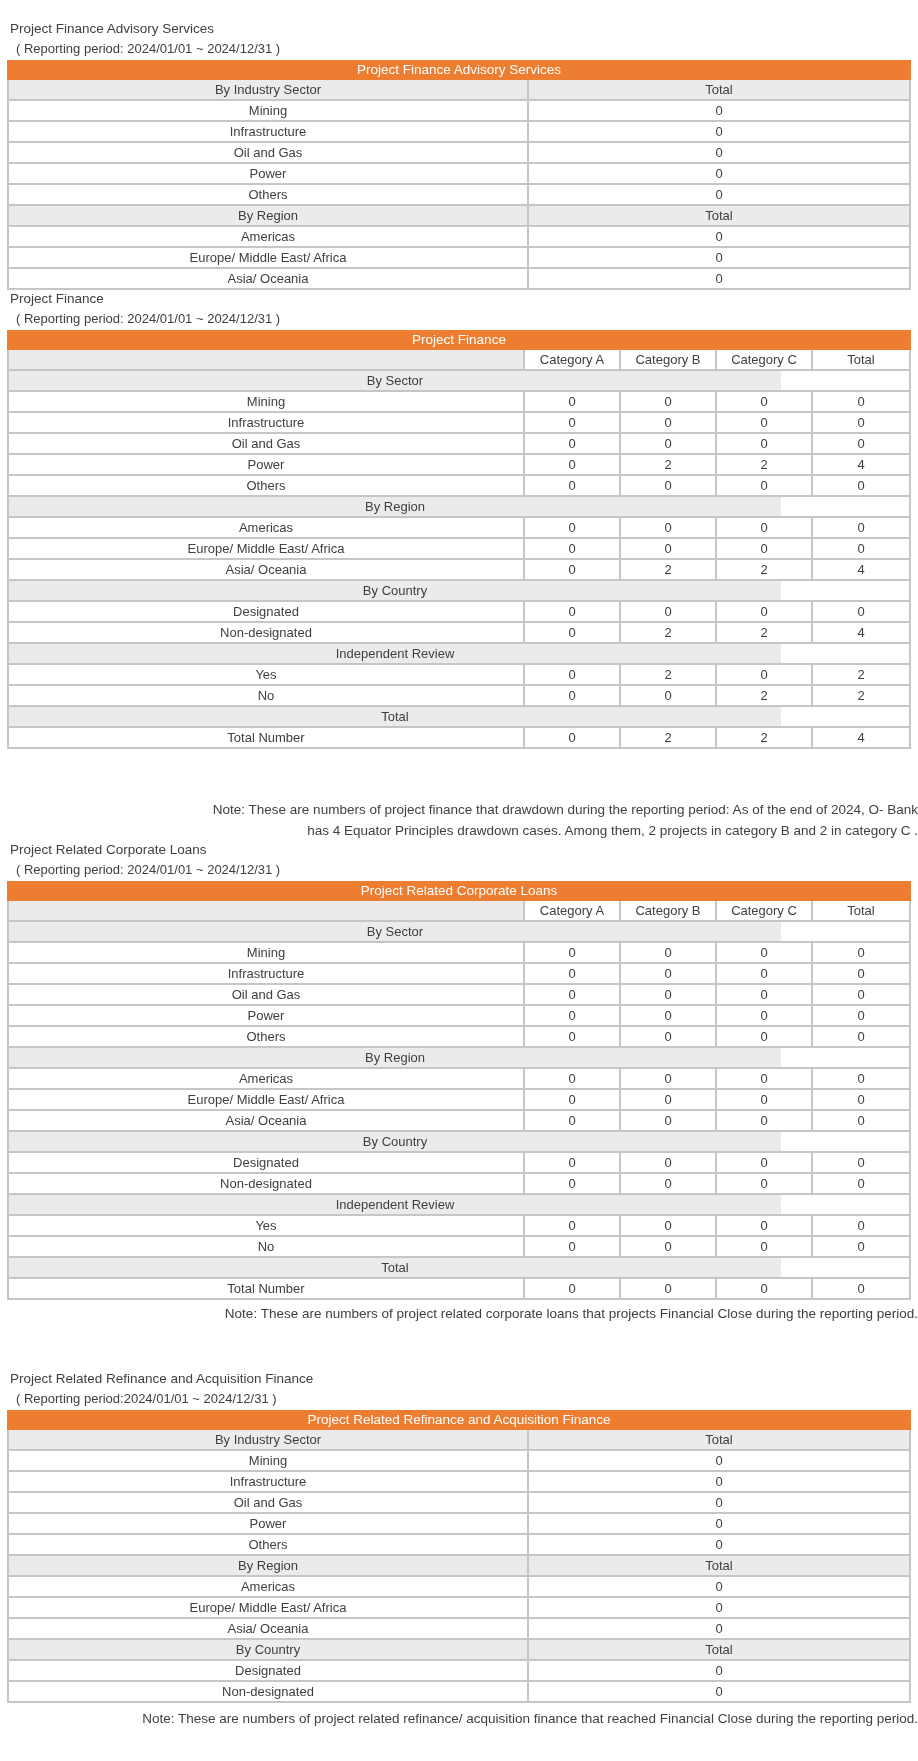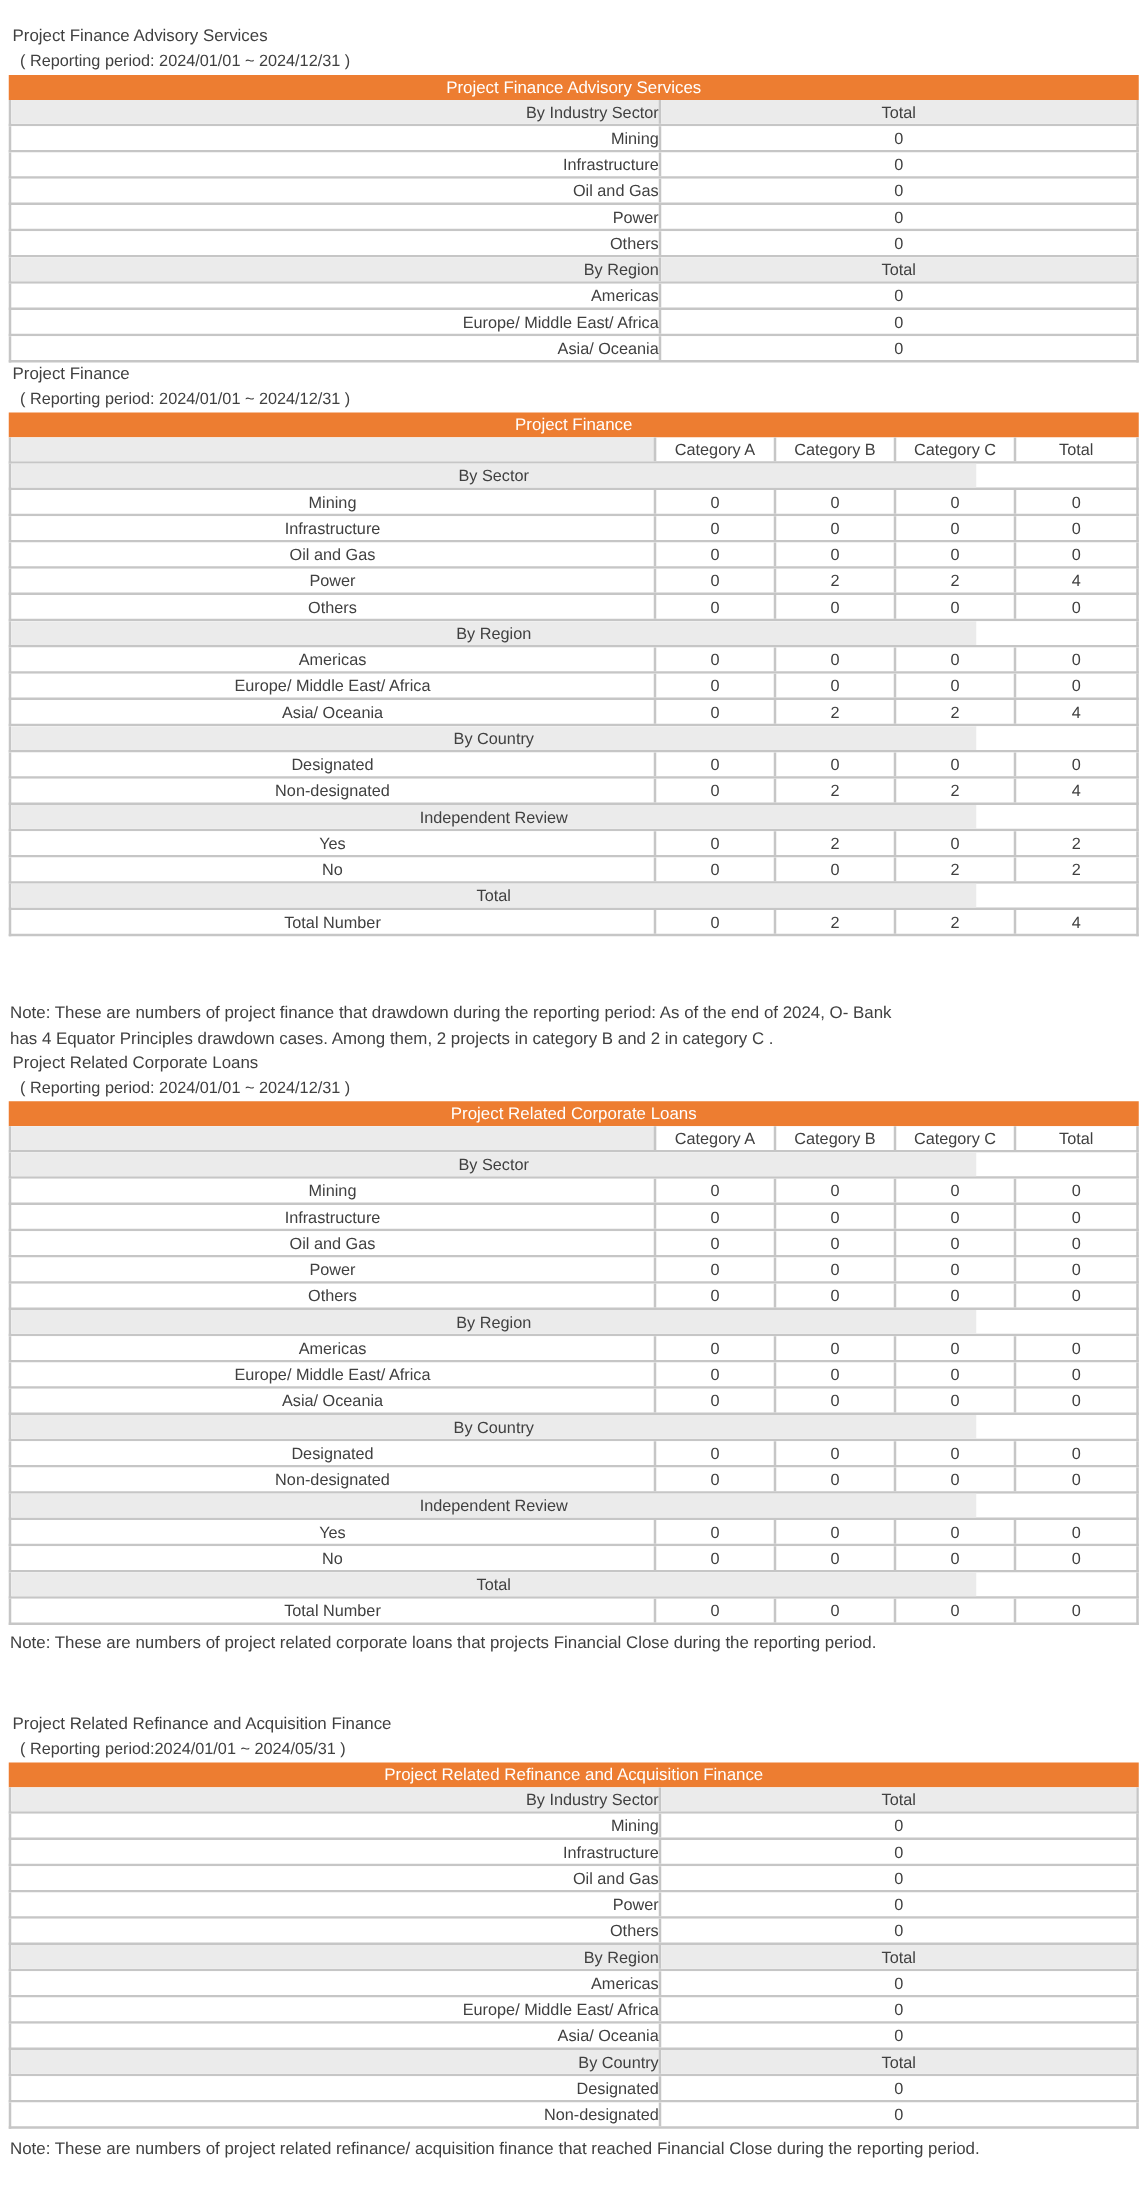--- a/index.html
+++ b/index.html
@@ -15,24 +15,24 @@
   .tr{display:flex;box-sizing:border-box;border-bottom:2px solid #C6C6C6;
       border-left:2px solid #C6C6C6;border-right:2px solid #C6C6C6;background:#fff;}
   .banner{height:20px;line-height:20px;border:none;background:#ED7D31;color:#ffffff;
       text-align:center;font-size:13.5px;display:block;}
   .cell{box-sizing:border-box;flex:0 0 auto;height:19px;line-height:19px;font-size:13px;
       text-align:center;border-right:2px solid #C6C6C6;overflow:hidden;white-space:nowrap;}
   .cell.last{border-right:none;}
   .cell.gray{background:#EBEBEB;}
   .lbl5{width:516px;}
   .val5{width:96px;}
-  .lbl2{width:520px;text-align:right;}
+  .lbl2{width:520px;}
   .val2{width:380px;}
   .span-cell{width:772px;background:#EBEBEB;border-right:none;}
-  .note{margin-left:8px;margin-top:4px;font-size:13.5px;line-height:21px;}
+  .note{margin-left:8px;margin-top:4px;font-size:13.5px;line-height:21px;text-align:right;}
   .note div{white-space:nowrap;}
   #sections .section:nth-child(2) .note{margin-top:50px;}
   #sections .section:nth-child(3) .note{margin-top:3px;}
   #sections .section:nth-child(4){margin-top:46px;}
   #sections .section:nth-child(4) .note{margin-top:5px;}
 </style>
 </head>
 <body>
 
 <div id="sections">
@@ -325,21 +325,21 @@
           <div class="cell val5">0</div>
           <div class="cell val5 last">0</div>
         </div>
       </div>
       <div class="note">
         <div>Note: These are numbers of project related corporate loans that projects Financial Close during the reporting period.</div>
       </div>
     </div>
     <div class="section">
       <div class="section-title">Project Related Refinance and Acquisition Finance</div>
-      <div class="reporting">( Reporting period:2024/01/01 ~ 2024/05/31 )</div>
+      <div class="reporting">( Reporting period:2024/01/01 ~ 2024/12/31 )</div>
       <div class="tbl">
         <div class="tr banner">Project Related Refinance and Acquisition Finance</div>
         <div class="tr">
           <div class="cell lbl2 gray">By Industry Sector</div>
           <div class="cell val2 gray last">Total</div>
         </div>
         <div class="tr">
           <div class="cell lbl2">Mining</div>
           <div class="cell val2 last">0</div>
         </div>

